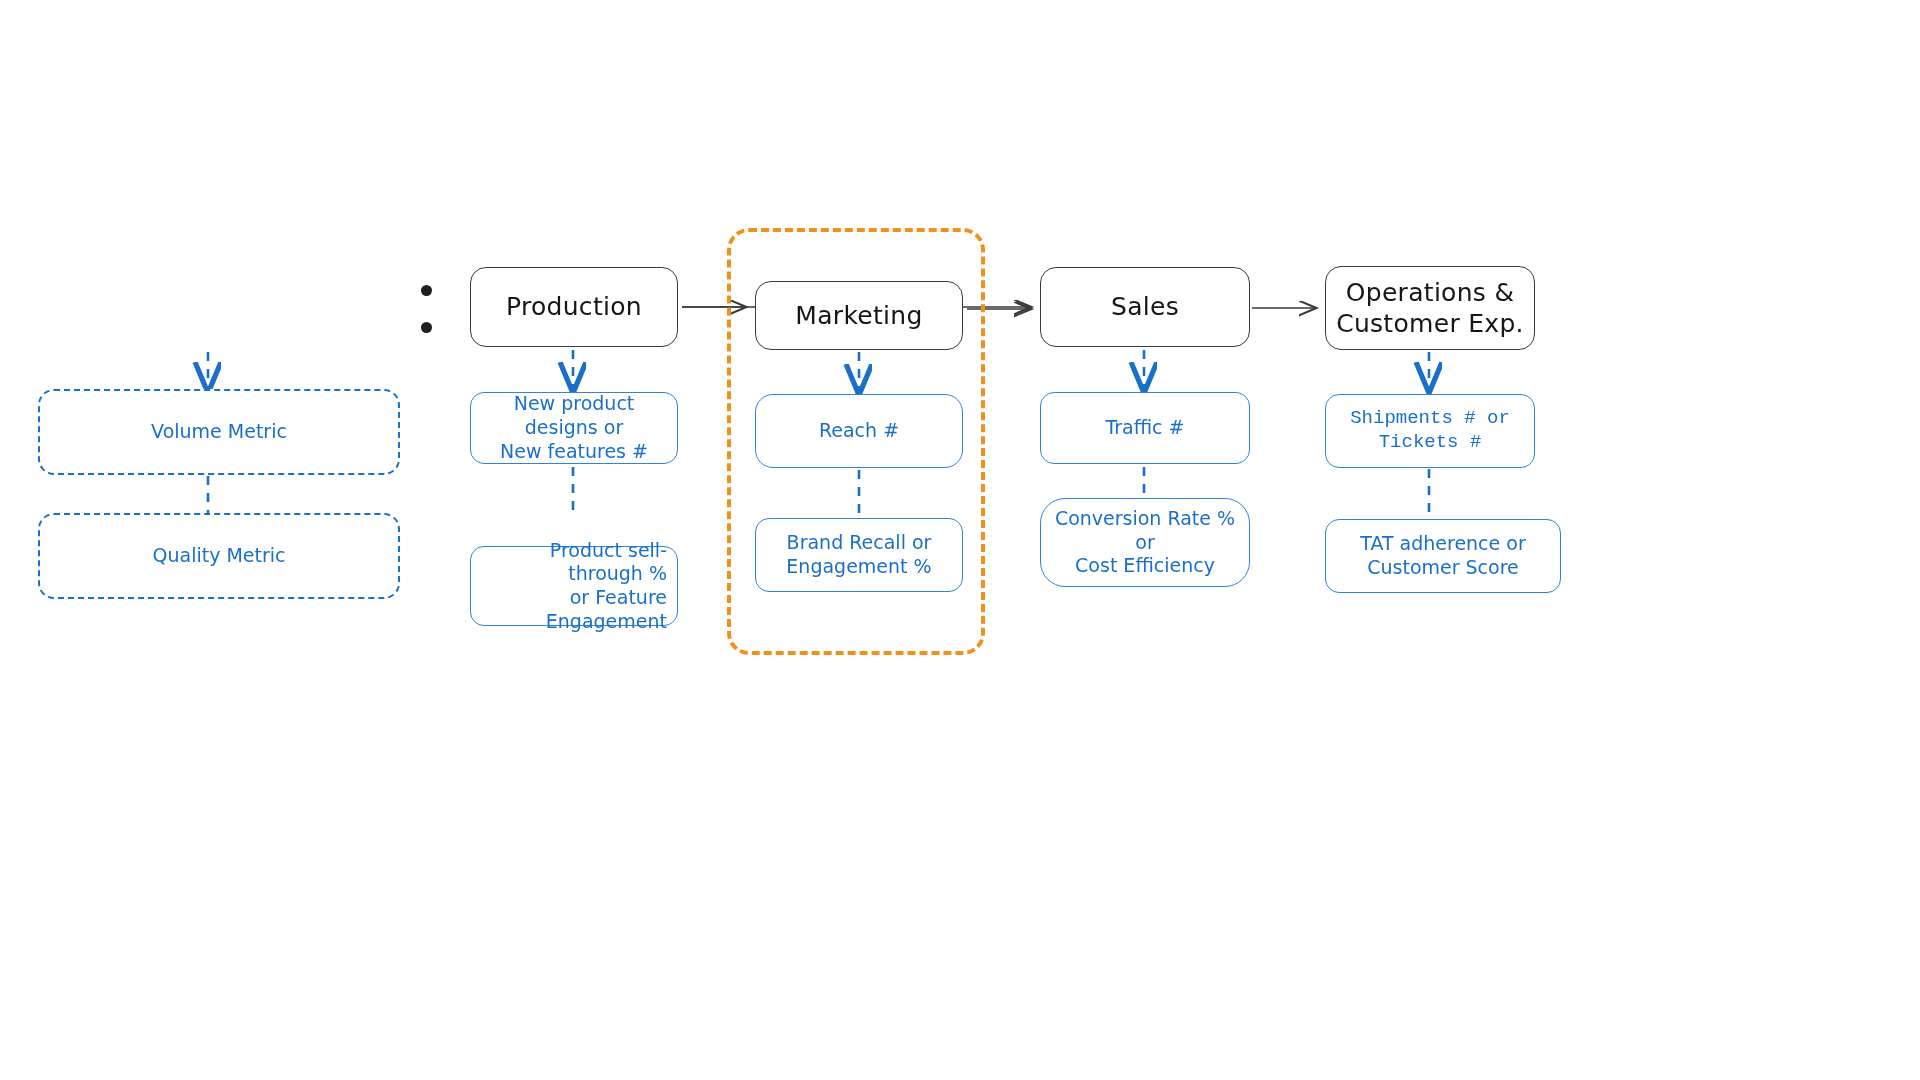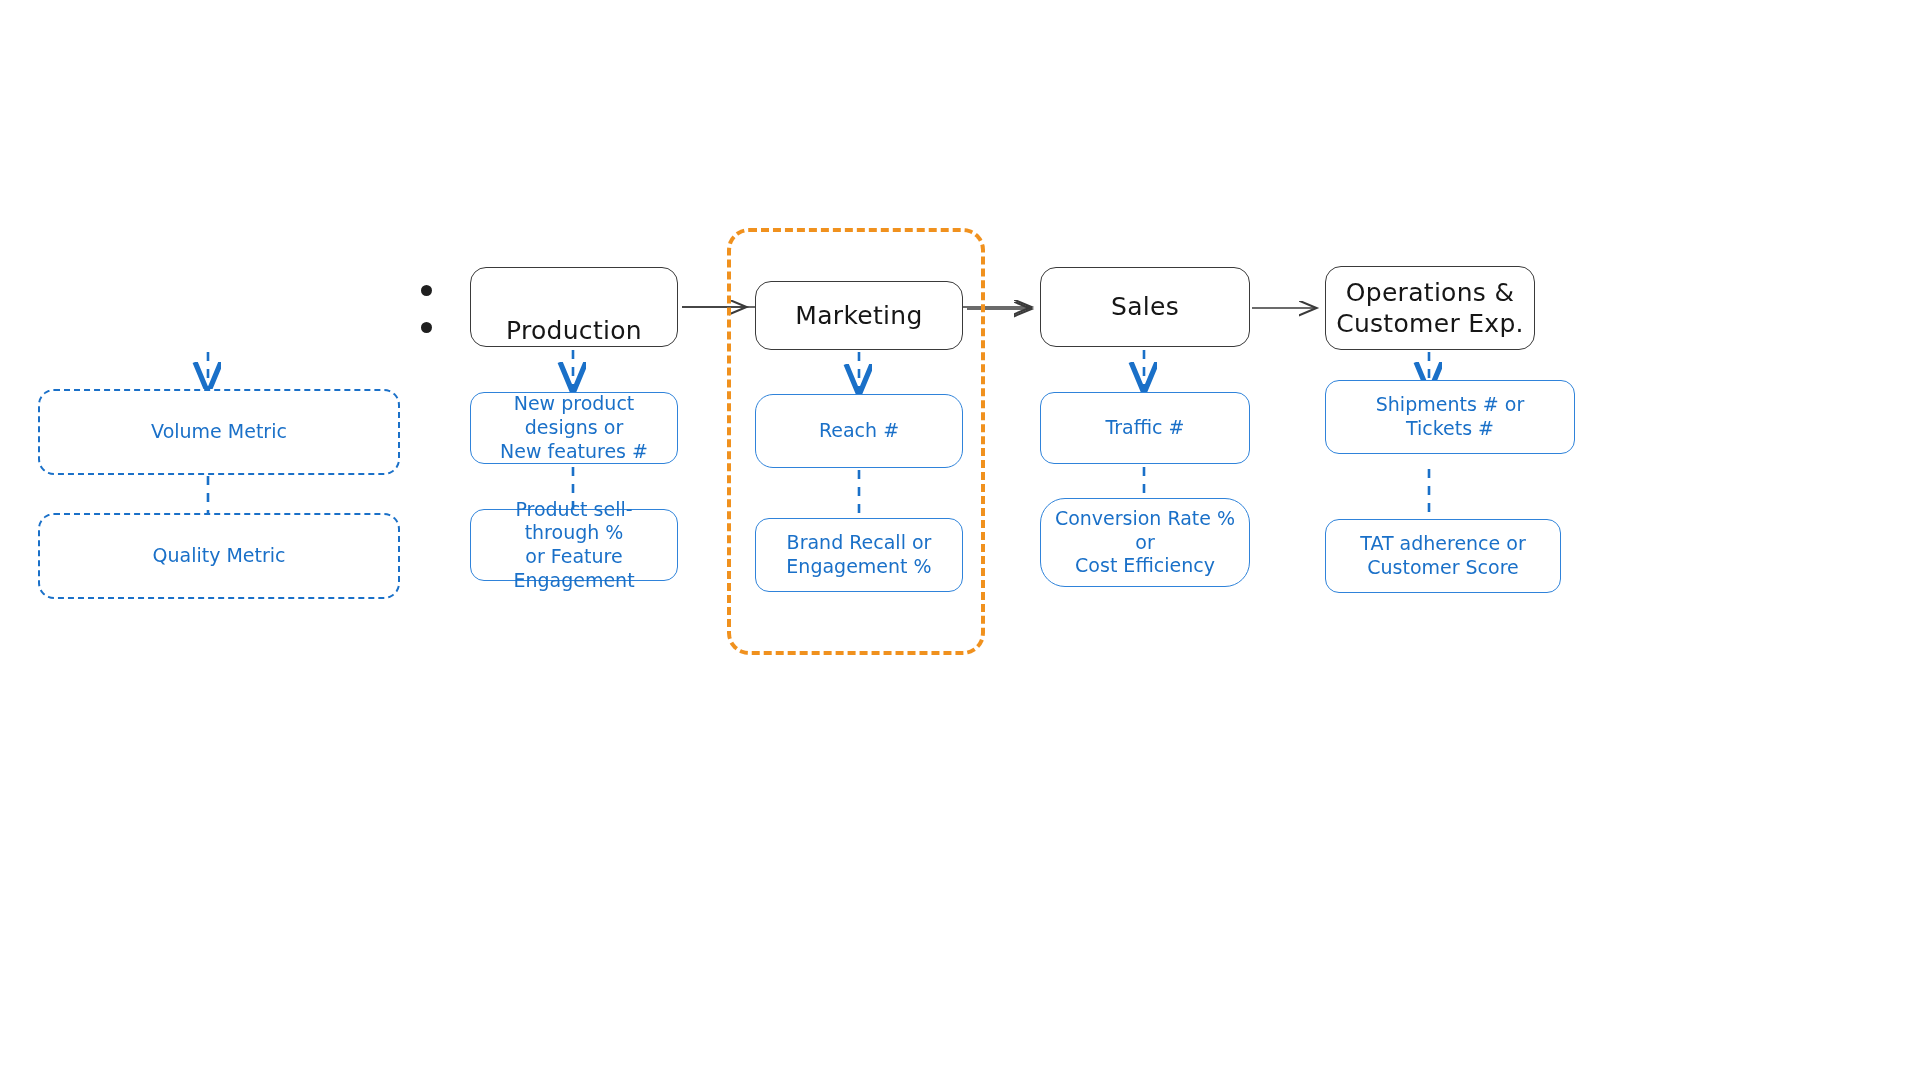--- a/index.html
+++ b/index.html
@@ -152,28 +152,28 @@
   <div class="box legend-metric" style="left:38px; top:389px; width:362px; height:86px;">
     <span>Volume Metric</span>
   </div>
 
   <div class="box legend-metric" style="left:38px; top:513px; width:362px; height:86px;">
     <span>Quality Metric</span>
   </div>
 
   <div class="highlight" style="left:727px; top:228px; width:258px; height:427px;"></div>
 
-  <div class="box stage" style="left:470px; top:267px; width:208px; height:80px;align-items:flex-end;">
+  <div class="box stage" style="left:470px; top:267px; width:208px; height:80px;">
     <span>Production</span>
   </div>
   <div class="box metric" style="left:470px; top:392px; width:208px; height:72px;">
     <span>New product designs or
 New features #</span>
   </div>
-  <div class="box metric" style="left:470px; top:509px; width:208px; height:72px;">
+  <div class="box metric" style="left:470px; top:546px; width:208px; height:80px;text-align:right;">
     <span>Product sell-through %
 or Feature Engagement</span>
   </div>
 
   <div class="box stage" style="left:755px; top:281px; width:208px; height:69px;">
     <span>Marketing</span>
   </div>
   <div class="box metric" style="left:755px; top:394px; width:208px; height:74px;border-radius:18px;">
     <span>Reach #</span>
   </div>
@@ -190,21 +190,21 @@
   </div>
   <div class="box metric" style="left:1040px; top:498px; width:210px; height:89px;border-radius:25px;">
     <span>Conversion Rate % or
 Cost Efficiency</span>
   </div>
 
   <div class="box stage" style="left:1325px; top:266px; width:210px; height:84px;">
     <span>Operations &amp;
 Customer Exp.</span>
   </div>
-  <div class="box metric" style="left:1325px; top:380px; width:250px; height:74px;">
+  <div class="box metric" style="left:1325px; top:394px; width:210px; height:74px;font-family:Liberation Mono, monospace;">
     <span>Shipments # or
 Tickets #</span>
   </div>
   <div class="box metric" style="left:1325px; top:519px; width:236px; height:74px;">
     <span>TAT adherence or
 Customer Score</span>
   </div>
 
 </div>
 

